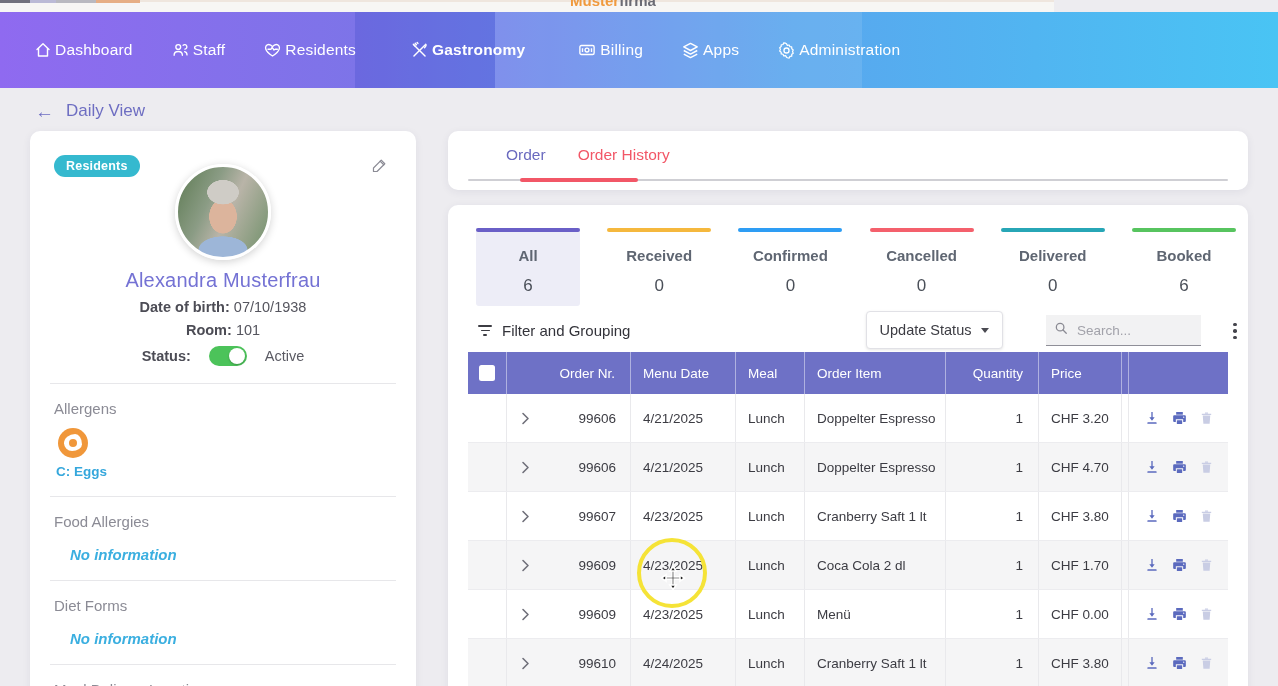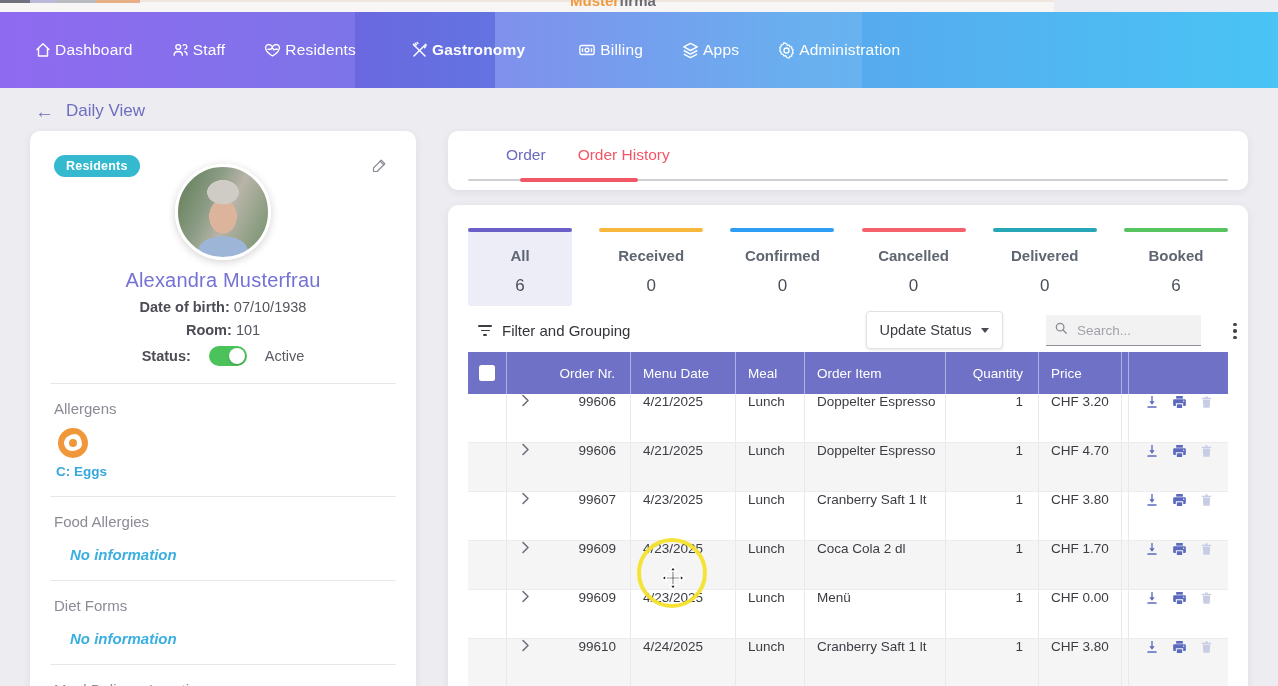--- a/index.html
+++ b/index.html
@@ -68,21 +68,21 @@
 
   
   .tabsbar{display:flex;align-items:center;height:48px;padding-left:22px;gap:32px;}
   .tab{font-size:15.5px;cursor:pointer;}
   .tab-order{color:#6a6abf;}
   .tab-history{color:#f25767;}
   .tabs-underline{position:absolute;left:20px;right:20px;top:48px;height:2px;background:#cfcfd4;border-radius:1px;}
   .tabs-active-bar{position:absolute;left:72px;top:47px;width:118px;height:4px;background:#f25767;border-radius:2px;}
 
   
-  .status-tabs{position:absolute;left:20px;top:23px;width:760px;display:flex;justify-content:space-between;}
+  .status-tabs{position:absolute;left:28px;top:23px;width:760px;display:flex;justify-content:space-between;}
   .stab{width:104px;text-align:center;cursor:pointer;padding-bottom:10px;border-radius:0 0 3px 3px;}
   .stab .bar{height:4px;border-radius:2px;}
   .stab .slabel{margin-top:15px;font-size:15px;color:#5f6672;font-weight:bold;}
   .stab .scount{margin-top:12px;font-size:17px;color:#4a4f58;}
   .stab.active{background:#ededf7;}
   .bar-0{background:#6a5fc7;}.bar-1{background:#f5b83d;}.bar-2{background:#2e9df4;}
   .bar-3{background:#f4606c;}.bar-4{background:#27a6b6;}.bar-5{background:#57c45f;}
 
   
   .toolbar{position:absolute;left:20px;top:106px;width:760px;height:42px;}
@@ -105,21 +105,21 @@
     align-items:center;justify-content:center;gap:3px;cursor:pointer;}
   .kebab i{width:3.5px;height:3.5px;border-radius:50%;background:#44444c;}
 
   
   .table{position:absolute;left:20px;top:147px;width:760px;font-size:13.5px;color:#3c3c43;}
   .thead{display:flex;height:42px;background:#6e71c6;color:#fff;align-items:stretch;}
   .th{display:flex;align-items:center;padding:0 12px;border-right:1px solid rgba(255,255,255,0.45);font-size:13.5px;}
   .th:last-child{border-right:none;}
   .tr{display:flex;height:49px;border-bottom:1px solid #ececef;background:#fff;}
   .tr.odd{background:#f5f5f6;}
-  .td{display:flex;align-items:flex-start;padding:0 12px;border-right:1px solid #e9e9ec;overflow:hidden;white-space:nowrap;}
+  .td{display:flex;align-items:center;padding:0 12px;border-right:1px solid #e9e9ec;overflow:hidden;white-space:nowrap;}
   .td:last-child{border-right:none;}
   .col-check{width:39px;padding:0 0 0 11px;}
   .col-ordernr{width:124px;}
   .col-date{width:105px;}
   .col-meal{width:69px;}
   .col-item{width:141px;}
   .col-qty{width:93px;justify-content:flex-end;padding-right:15px;}
   .col-price{width:83px;}
   .col-spacer{width:7px;padding:0;}
   .col-actions{flex:1;justify-content:center;gap:11px;padding:0;}

